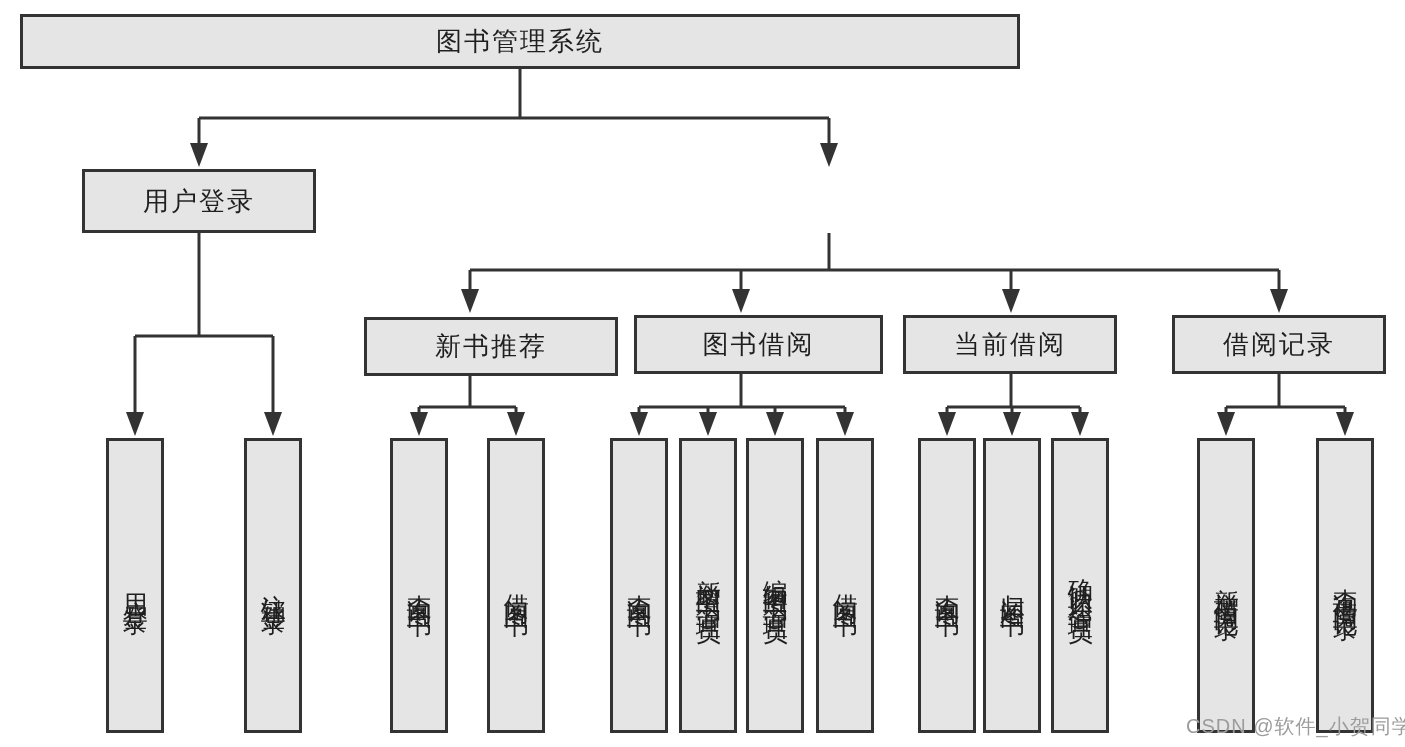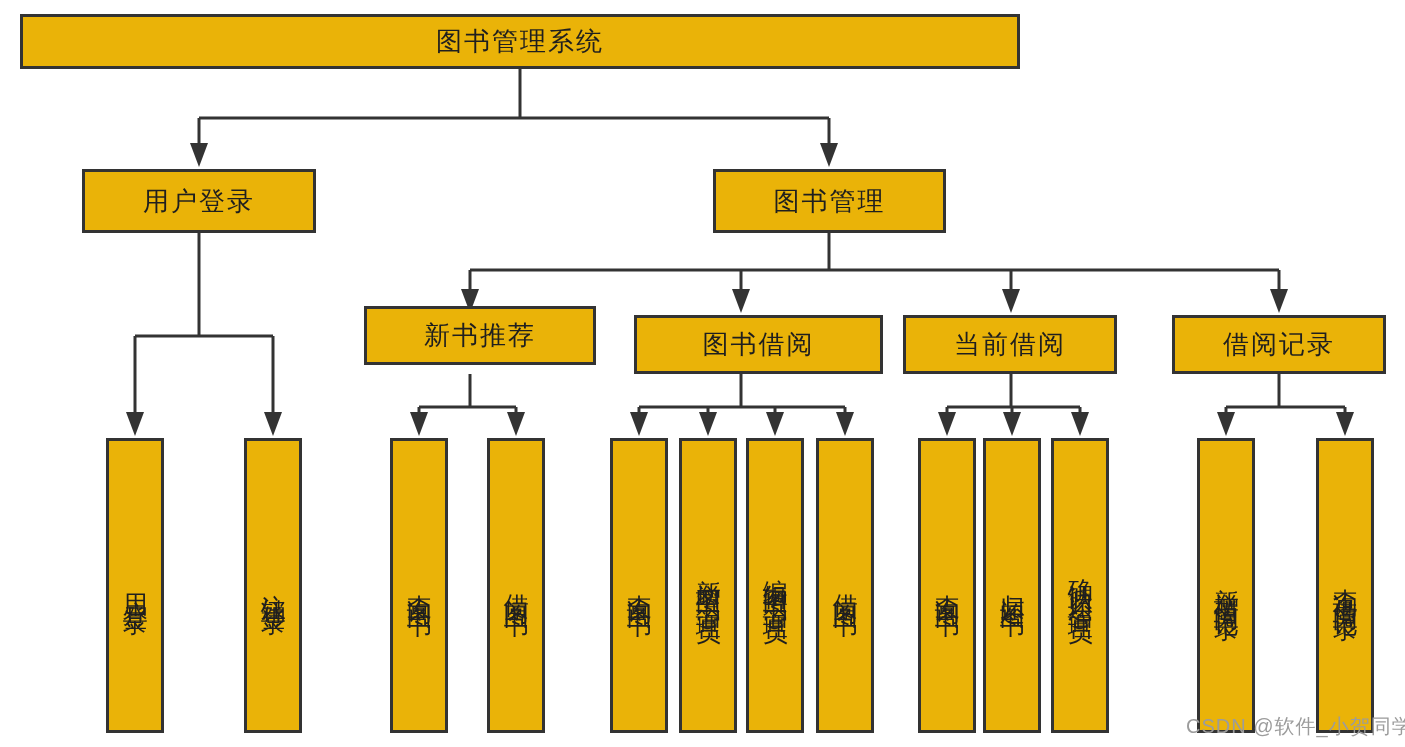--- a/index.html
+++ b/index.html
@@ -10,21 +10,21 @@
   }
   html,body{margin:0;padding:0;background:#fff;}
   .stage{
     position:relative;width:1405px;height:747px;background:var(--bg);
     font-family:"Liberation Sans","DejaVu Sans",sans-serif;color:var(--text);
     overflow:hidden;
   }
   svg.connectors{position:absolute;left:0;top:0;width:1405px;height:747px;}
   .node{
     position:absolute;box-sizing:border-box;border:3px solid var(--line);
-    background:#eab308;display:flex;align-items:center;justify-content:center;
+    background:#e5e5e5;display:flex;align-items:center;justify-content:center;
   }
   .h-label{font-size:26px;letter-spacing:2px;white-space:nowrap;}
   .v-label{
     writing-mode:vertical-rl;text-orientation:mixed;
     font-size:25px;letter-spacing:6px;line-height:1.1;
   }
   .watermark{
     position:absolute;left:1186px;top:713px;z-index:5;
     color:var(--wm);font-size:20px;letter-spacing:1px;white-space:nowrap;
   }
@@ -96,25 +96,22 @@
     </g>
   </svg>
 
   <div class="node" style="left:20px;top:14px;width:1000px;height:55px">
     <span class="h-label">图书管理系统</span>
   </div>
 
   <div class="node" style="left:82px;top:169px;width:234px;height:64px">
     <span class="h-label">用户登录</span>
   </div>
-  <div class="node" style="left:713px;top:169px;width:233px;height:64px">
-    <span class="h-label">图书管理</span>
-  </div>
 
-  <div class="node" style="left:364px;top:306px;width:232px;height:59px">
+  <div class="node" style="left:364px;top:317px;width:254px;height:59px">
     <span class="h-label">新书推荐</span>
   </div>
   <div class="node" style="left:634px;top:315px;width:249px;height:59px">
     <span class="h-label">图书借阅</span>
   </div>
   <div class="node" style="left:903px;top:315px;width:214px;height:59px">
     <span class="h-label">当前借阅</span>
   </div>
   <div class="node" style="left:1172px;top:315px;width:214px;height:59px">
     <span class="h-label">借阅记录</span>

